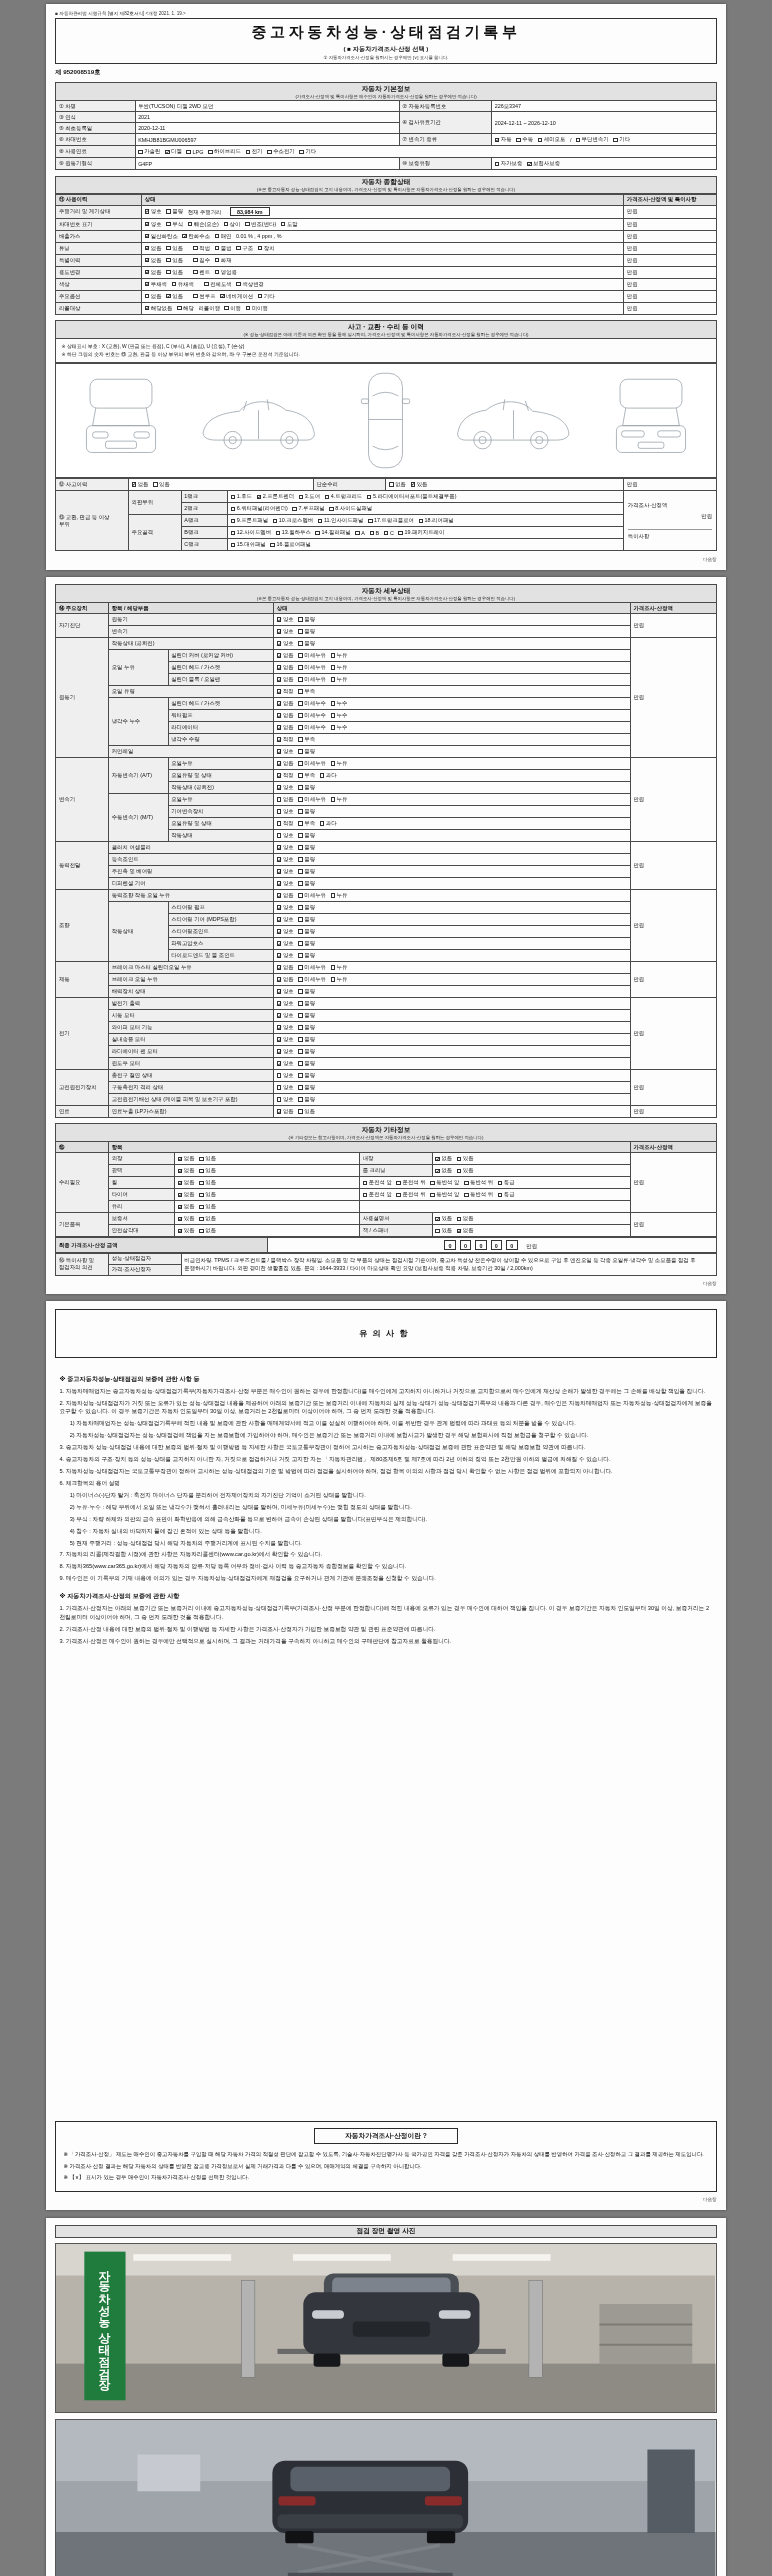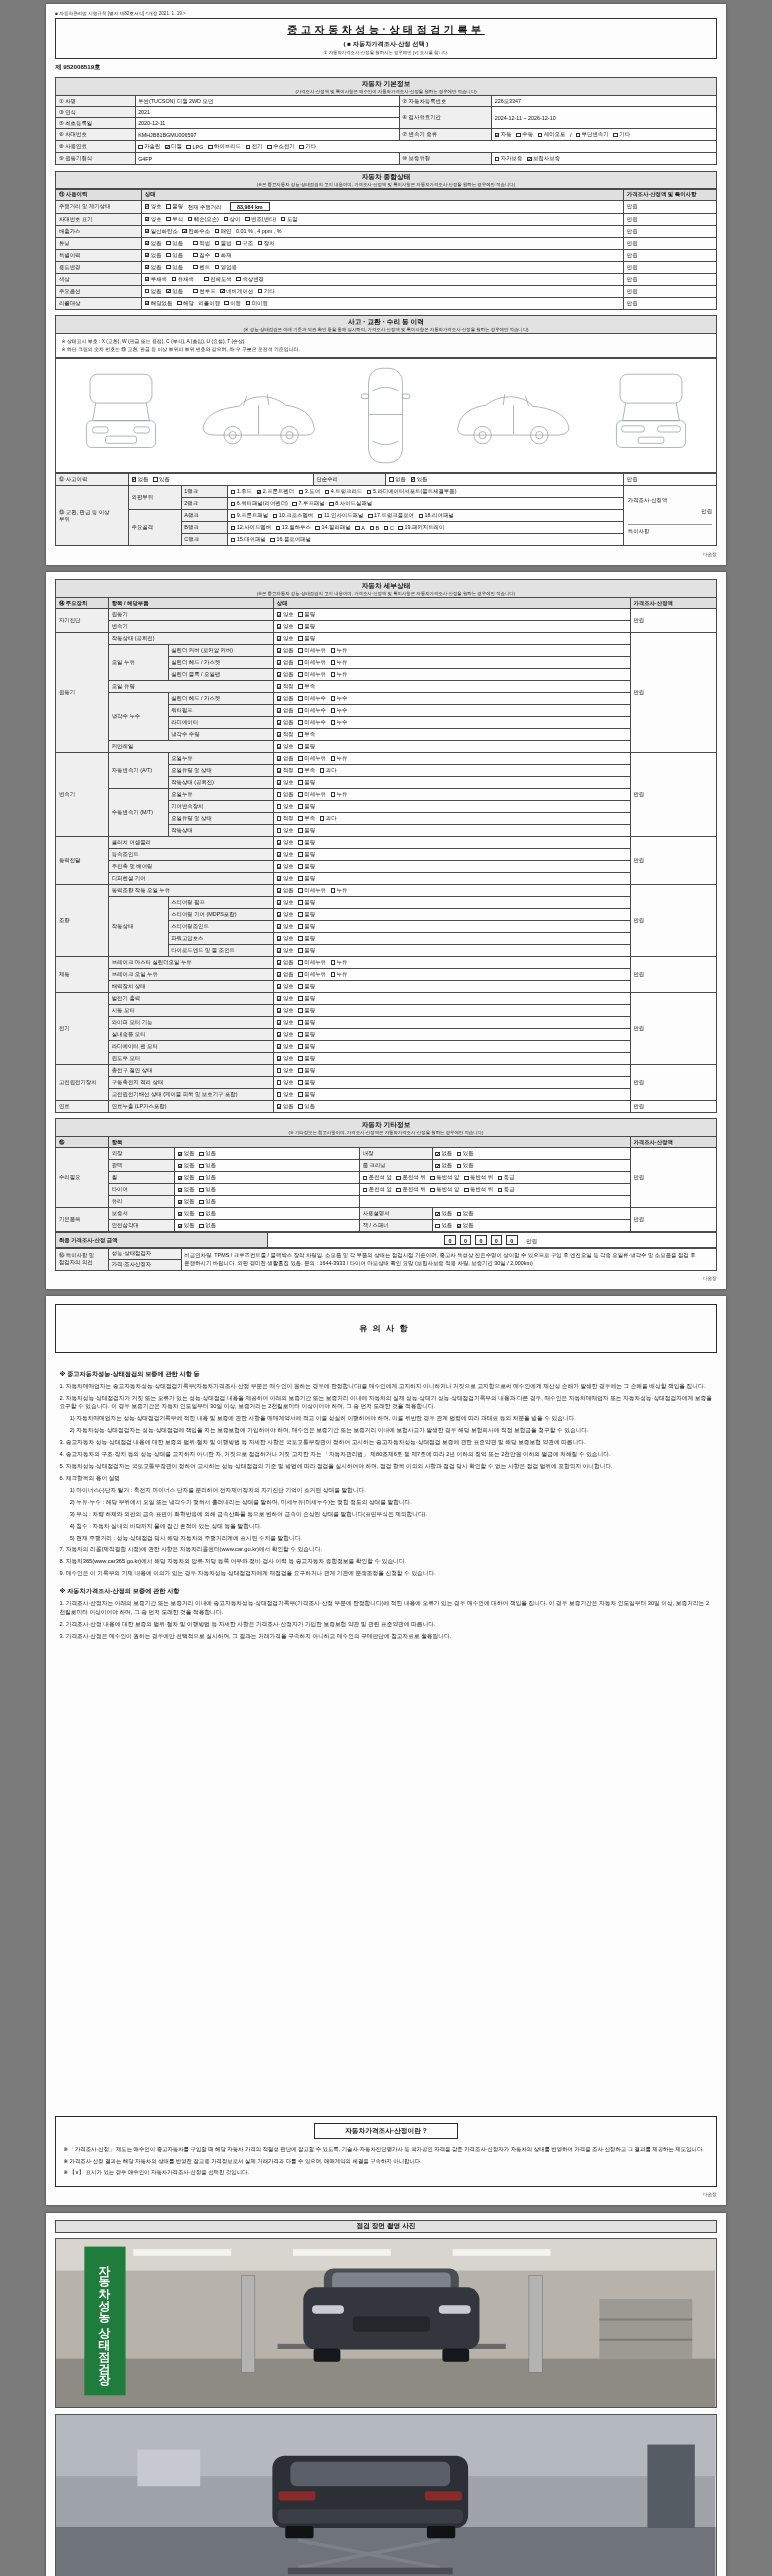--- a/index.html
+++ b/index.html
@@ -1,20 +1,20 @@
 <!DOCTYPE html>
 <html style="font-size:8.2px"><head>
 <meta charset="utf-8">
 <style>
   *{box-sizing:border-box;margin:0;padding:0;}
   body{background:#7b7b7b;padding:4.1px 0;font-family:"Liberation Sans","DejaVu Sans",sans-serif;font-size:5.7px;color:#111;}
   .sheet{width:680px;margin:0 auto 7.2px;background:#fdfdfd;padding:7.2px 9.3px 8.2px;box-shadow:0 0 2.6px rgba(0,0,0,.45);}
   .formref{font-size:4.6px;color:#333;margin-bottom:2.1px;}
   .titlebox{border:1px solid #333;padding:4.1px 3.1px 3.1px;text-align:center;}
-  .doctitle{font-size:10px;font-weight:bold;letter-spacing:3.6px;text-decoration:underline;}
+  .doctitle{font-size:15px;font-weight:bold;letter-spacing:3.6px;}
   .docsub{font-size:6.2px;font-weight:bold;margin-top:2.1px;}
   .docnote{font-size:4.4px;color:#333;margin-top:1.5px;}
   .docno{font-weight:bold;font-size:6.2px;margin:4.1px 0 1px;}
   .band{margin-top:5.2px;border:0.5px solid #4a4a4a;background:#e2e2e2;text-align:center;padding:1.5px 0 1px;}
   .band-title{font-weight:bold;font-size:6.7px;}
   .band .note{font-size:4.4px;color:#222;font-weight:normal;}
   table.tbl{border-collapse:collapse;width:100%;table-layout:fixed;margin-top:-0.5px;}
   table.tbl td{border:0.5px solid #4a4a4a;padding:1.5px 2.6px;vertical-align:middle;font-size:5.4px;word-break:keep-all;text-align:left;}
   .dtbl td{padding:1px 2.6px;}
   td.lab{background:#efefef;text-align:center;}

